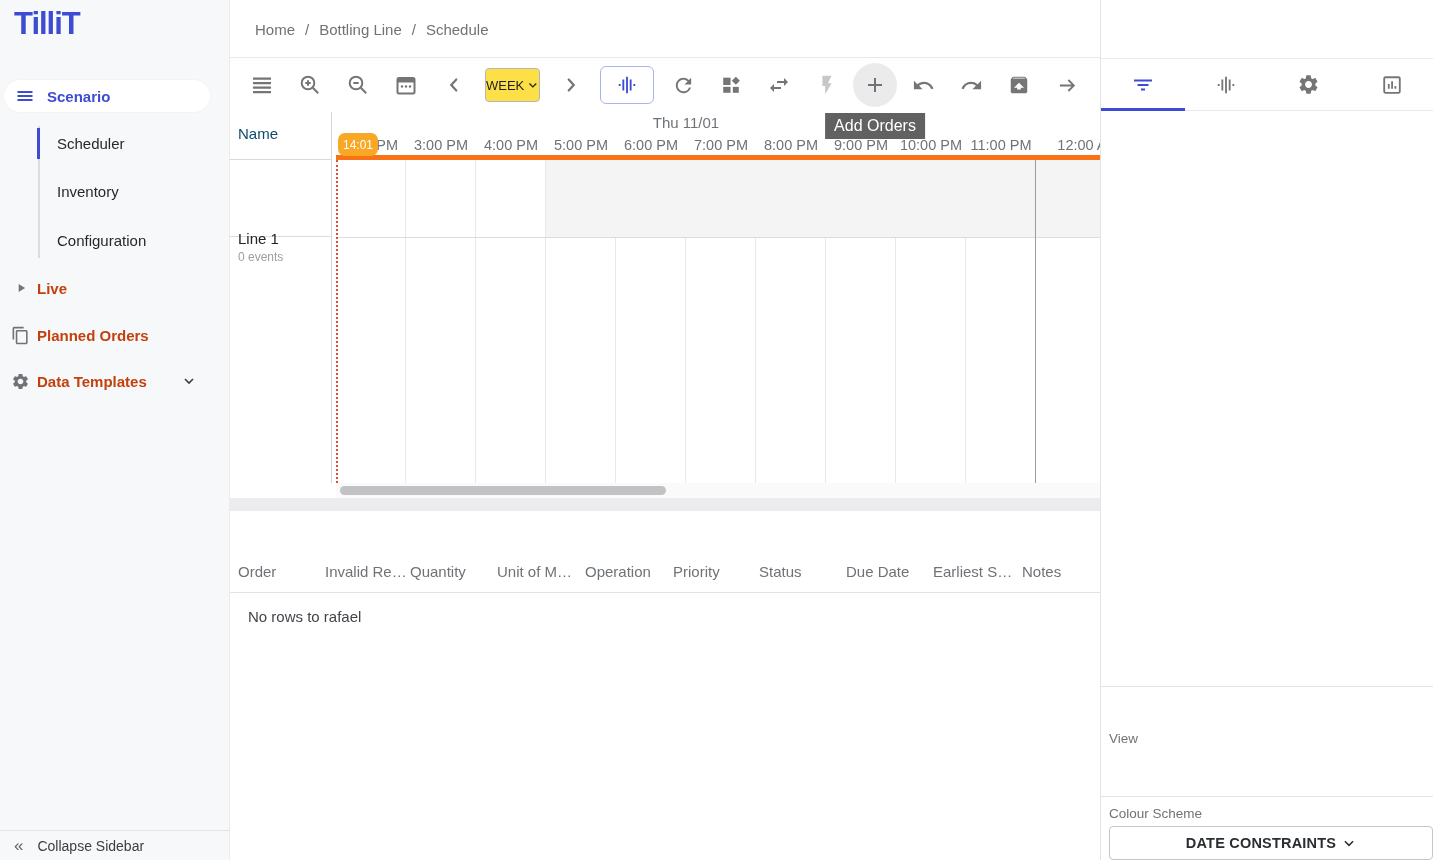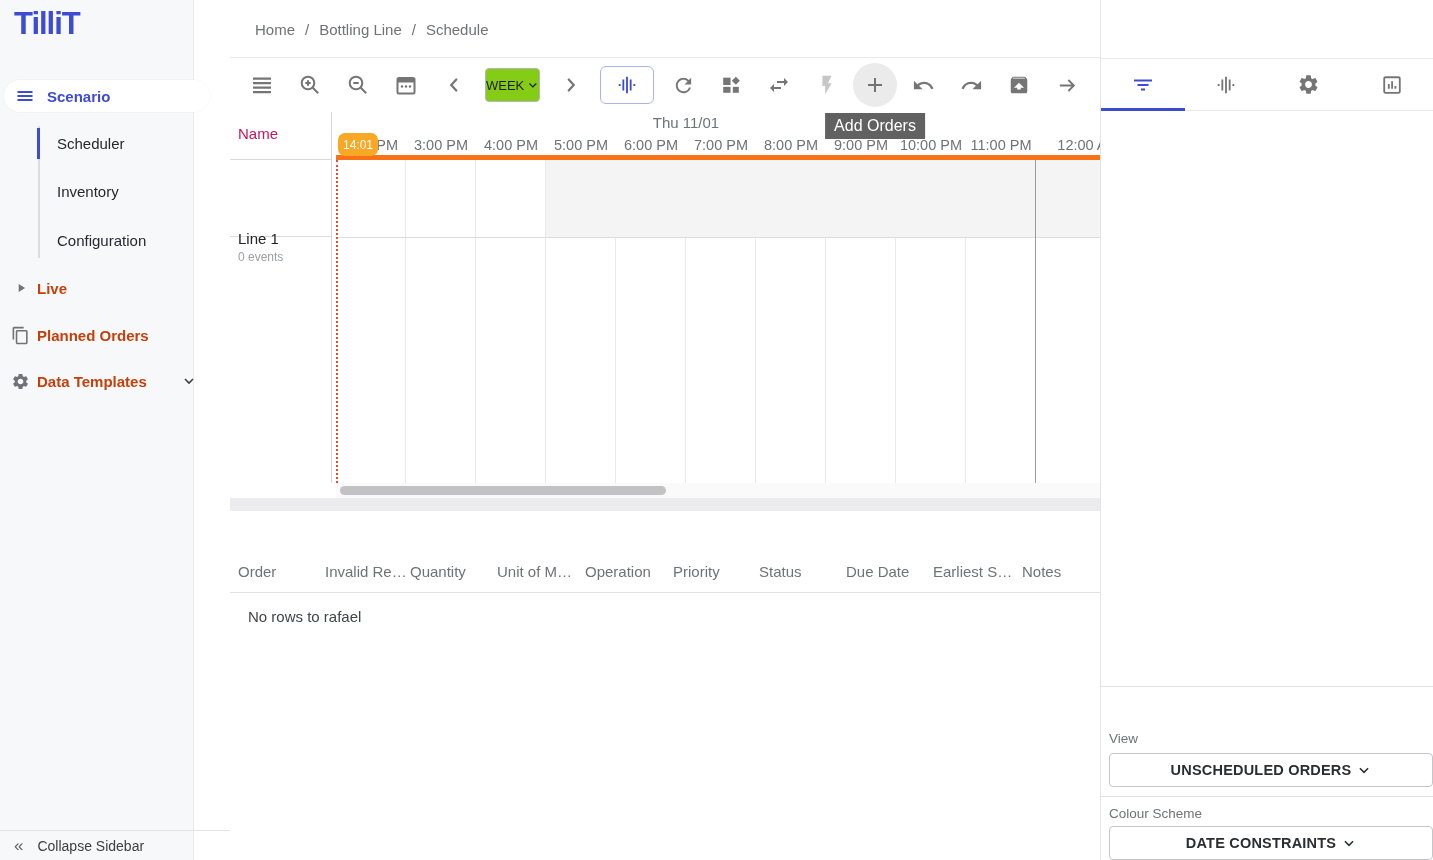--- a/index.html
+++ b/index.html
@@ -2,21 +2,21 @@
 <html style="--accent: #3d4cd2; --badge-amber: #f9a825; --current-time-red: #e64a3c; --tooltip-bg: #616161;"><head>
 <meta charset="utf-8">
 <style>
   * { box-sizing: border-box; margin: 0; padding: 0; }
   html,body { width:1433px; height:860px; overflow:hidden; background:#fff;
     font-family:"Liberation Sans","DejaVu Sans",sans-serif; }
   #app { position:relative; width:1433px; height:860px; background:#fff; overflow:hidden; }
   svg { display:block; }
 
   
-  .sidebar { position:absolute; left:0; top:0; width:194px; height:860px;
+  .sidebar { position:absolute; left:0; top:0; width:230px; height:860px;
     background:#f7f8fa; border-right:1px solid #ebebee; }
   .logo { position:absolute; left:14px; top:6px; font-size:31px; font-weight:800;
     color:var(--accent); letter-spacing:-1px; }
   .nav-active-card { position:absolute; left:4px; top:80px; width:206px; height:32px;
     background:#fff; border-radius:16px; display:flex; align-items:center;
     box-shadow:0 0 0 1px rgba(0,0,0,0.02); cursor:pointer; }
   .nav-active-card .ic { margin-left:11px; }
   .nav-active-card .lbl { margin-left:12px; color:var(--accent); font-size:15px; font-weight:600; }
   .sub-rail { position:absolute; left:38px; top:126px; width:2px; height:132px; background:#dcdcdf; }
   .sub-active-bar { position:absolute; left:37px; top:128px; width:3px; height:31px; background:var(--accent); }
@@ -44,38 +44,38 @@
   .user-block { position:absolute; left:992px; top:11px; }
   .user-block .name { font-size:13.5px; font-weight:700; color:#37474f; }
   .user-block .env { font-size:12.5px; color:#90a4ae; margin-top:2px; }
 
   
   .toolbar { position:absolute; left:230px; top:58px; width:870px; height:54px; background:#fff; }
   .tbtn { position:absolute; top:7px; width:40px; height:40px; display:flex;
     align-items:center; justify-content:center; cursor:pointer; border-radius:50%; }
   .tbtn.hovered { background:#ebebeb; border-radius:50%; }
   .select-box { position:absolute; left:255px; top:10px; width:55px; height:34px;
-    border:1px solid #b6b6ba; border-radius:4px; background:#84cc16; display:flex;
+    border:1px solid #b6b6ba; border-radius:4px; background:#fde047; display:flex;
     align-items:center; justify-content:center; gap:3px; cursor:pointer; }
   .select-box .val { font-size:13px; font-weight:500; color:#1f1f1f; }
   .toggle-box { position:absolute; left:370px; top:66px; width:54px; height:38px;
     border:1px solid #aab4e8; border-radius:6px; background:#fff; display:flex;
     align-items:center; justify-content:center; cursor:pointer; }
   .toolbar .toggle-box { top:8px; }
 
   
   .tooltip { position:absolute; left:875px; top:113px; transform:translateX(-50%);
     background:var(--tooltip-bg); color:#fff; font-size:16px; padding:4px 9px;
     border-radius:0; white-space:nowrap; z-index:50; }
 
   
   .gantt { position:absolute; left:230px; top:112px; width:870px; height:386px; background:#fff; }
   .gantt-names { position:absolute; left:0; top:0; width:102px; height:371px;
     border-right:1px solid #d6d6d9; }
-  .gantt-names .colhdr { position:absolute; left:8px; top:13px; font-size:15px; color:#be185d; cursor:pointer; }
+  .gantt-names .colhdr { position:absolute; left:8px; top:13px; font-size:15px; color:#0c4a6e; cursor:pointer; }
   .gantt-names .hdr-line { position:absolute; left:0; right:0; top:47px; height:1px; background:#d9d9dc; }
   .res-cell { position:absolute; left:0; right:0; top:48px; height:77px; border-bottom:1px solid #dcdcdf; cursor:pointer; }
   .res-cell .rname { position:absolute; left:8px; top:70px; font-size:15px; color:#212326; }
   .res-cell .revents { position:absolute; left:8px; top:90px; font-size:12px; color:#9aa0a6; }
   .timeline { position:absolute; left:106px; top:0; width:764px; height:371px; overflow:hidden; }
   .tl-header { position:absolute; left:0; top:0; width:764px; height:48px; border-bottom:5px solid #f97316; }
   .day-label { position:absolute; left:0; top:2px; width:700px; text-align:center;
     font-size:15px; color:#6f7377; }
   .time-label { position:absolute; top:25px; width:70px; text-align:center;
     font-size:14.5px; color:#6f7377; white-space:nowrap; }
@@ -396,26 +396,20 @@
         <svg width="22" height="22" viewBox="0 0 24 24">
             <rect x="3.5" y="3.5" width="17" height="17" rx="1.5" fill="none" stroke="#757575" stroke-width="2"></rect>
             <path fill="#757575" d="M7.5 16v-5h2v5zm3.6 0V8h2v8zm3.6 0v-3h2v3z"></path>
           </svg>
       </div>
       <div class="rp-underline"></div>
     </div>
 
     <div class="rp-bottom">
       <div class="rp-label" style="top:44px;">View</div>
-      <div class="dropdown" style="top:66px;">
-        <span class="val">UNSCHEDULED ORDERS</span>
-        <svg width="14" height="14" viewBox="0 0 24 24">
-            <path fill="none" stroke="#2b2e31" stroke-width="2.6" d="M5 9l7 7 7-7"></path>
-          </svg>
-      </div>
       <div class="rp-divider" style="top:109px;"></div>
       <div class="rp-label" style="top:119px;">Colour Scheme</div>
       <div class="dropdown" style="top:139px;">
         <span class="val">DATE CONSTRAINTS</span>
         <svg width="14" height="14" viewBox="0 0 24 24">
             <path fill="none" stroke="#2b2e31" stroke-width="2.6" d="M5 9l7 7 7-7"></path>
           </svg>
       </div>
     </div>
   </div>

